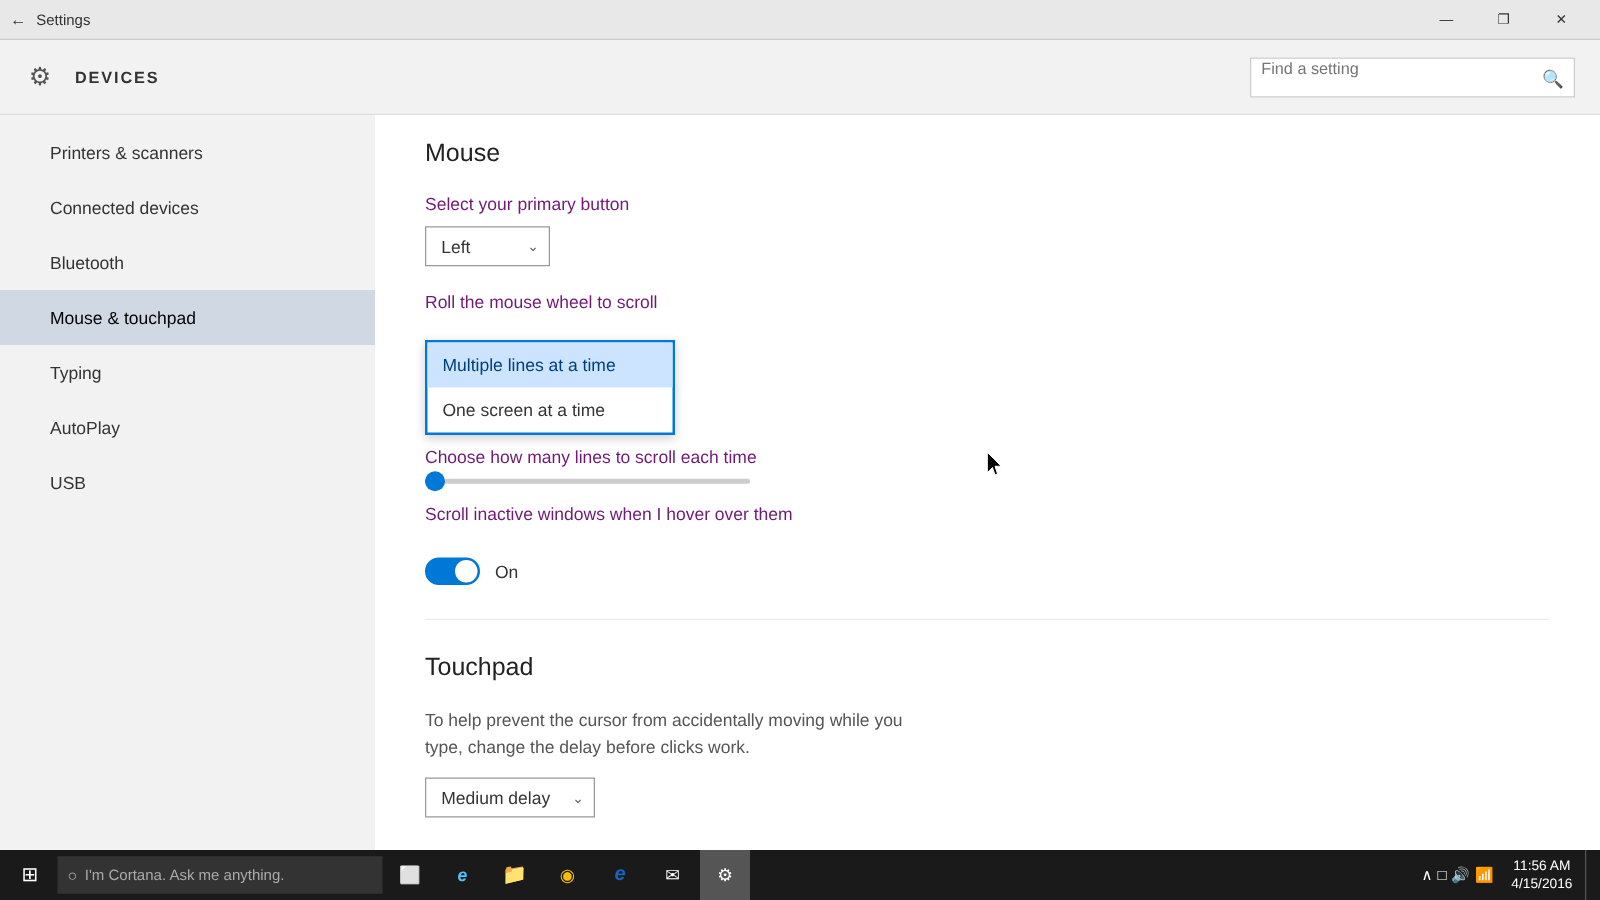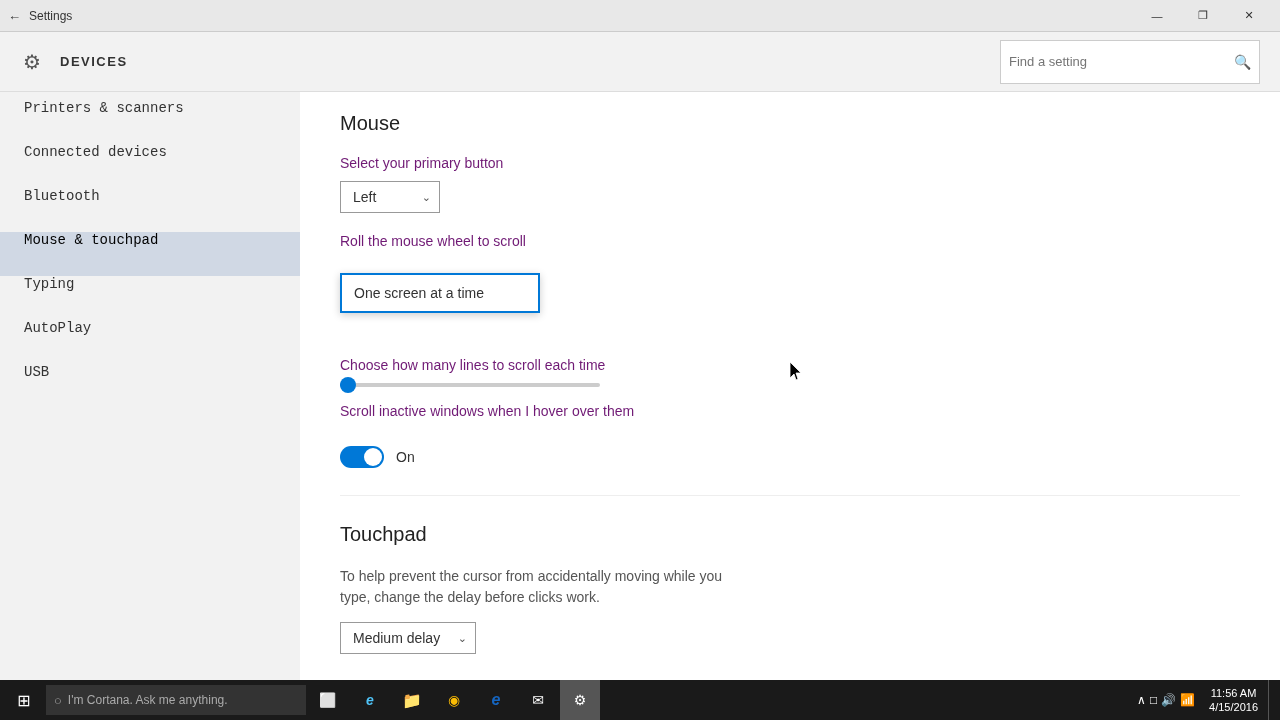--- a/index.html
+++ b/index.html
@@ -63,24 +63,24 @@
     }
     .app-title {
       font-size: 13px;
       font-weight: 600;
       letter-spacing: 1.5px;
       color: #333;
       text-transform: uppercase;
     }
     .search-box {
       display: flex;
-      align-items: center;
+      align-items: flex-start;
       border: 1px solid #ccc;
       background: white;
-      height: 44px;
+      height: 32px;
       width: 260px;
     }
     .search-input {
       border: none;
       outline: none;
       font-size: 13px;
       padding: 0 8px;
       flex: 1;
       background: transparent;
       color: #999;
@@ -106,25 +106,25 @@
     .sidebar {
       width: 300px;
       background: #f2f2f2;
       flex-shrink: 0;
       overflow-y: auto;
       padding-top: 8px;
     }
     .sidebar-item {
       height: 44px;
       display: flex;
-      padding: 0 24px;
-      cursor: pointer;
-      font-size: 14px;
-      color: #333;
-      font-family: Liberation Mono, monospace;
+      align-items: center;
+      padding: 0 40px;
+      cursor: pointer;
+      font-size: 14px;
+      color: #333;
     }
     .sidebar-item.active {
       background: #d0d8e4;
       color: #000;
     }
 
     
     .content {
       flex: 1;
       background: white;
@@ -405,20 +405,23 @@
       <span>Left</span>
       <span class="dropdown-arrow">⌄</span>
     </div>
 
     <div style="margin-top:20px;">
       <div class="setting-label">Roll the mouse wheel to scroll</div>
 
       
       <div class="scroll-dropdown-wrapper">
         <div class="scroll-dropdown-open">
+          <div class="scroll-option selected">
+            <span>Multiple lines at a time</span>
+          </div>
           <div class="scroll-option">
             <span>One screen at a time</span>
           </div>
         </div>
       </div>
     </div>
 
     
     <div class="slider-section" style="margin-top: 80px;">
       <div class="setting-label">Choose how many lines to scroll each time</div>

